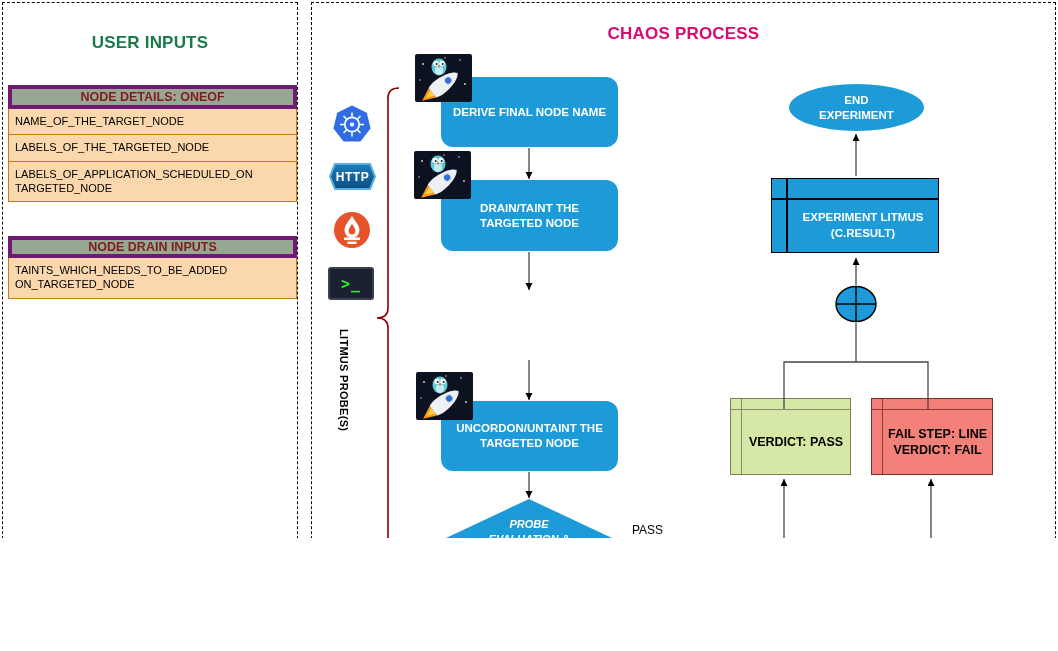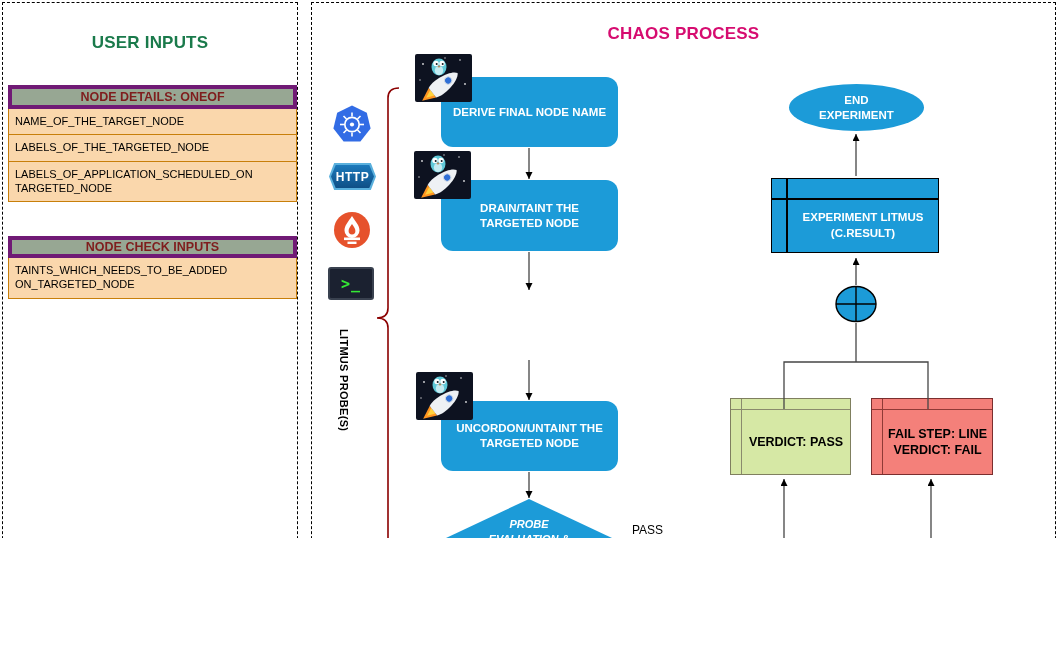--- a/index.html
+++ b/index.html
@@ -85,21 +85,21 @@
     <div class="panel-title title-green">USER INPUTS</div>
 
     <div class="inp-table t1">
       <div class="inp-head">NODE DETAILS: ONEOF</div>
       <div class="inp-row" style="height:26px">NAME_OF_THE_TARGET_NODE</div>
       <div class="inp-row" style="height:27px">LABELS_OF_THE_TARGETED_NODE</div>
       <div class="inp-row" style="height:40px">LABELS_OF_APPLICATION_SCHEDULED_ON TARGETED_NODE</div>
     </div>
 
     <div class="inp-table t2">
-      <div class="inp-head">NODE CHECK INPUTS</div>
+      <div class="inp-head">NODE DRAIN INPUTS</div>
       <div class="inp-row" style="height:41px">TAINTS_WHICH_NEEDS_TO_BE_ADDED ON_TARGETED_NODE</div>
     </div>
   </div>
 
   <div class="panel panel-right">
     <div class="panel-title title-pink">CHAOS PROCESS</div>
 
     <div class="icon ic-k8s">
       <svg width="42" height="42" viewBox="0 0 42 42">
         <polygon points="21,1.5 35.8,8.8 39.6,24.6 29.4,37.5 12.6,37.5 2.4,24.6 6.2,8.8" fill="#326ce5"></polygon>

